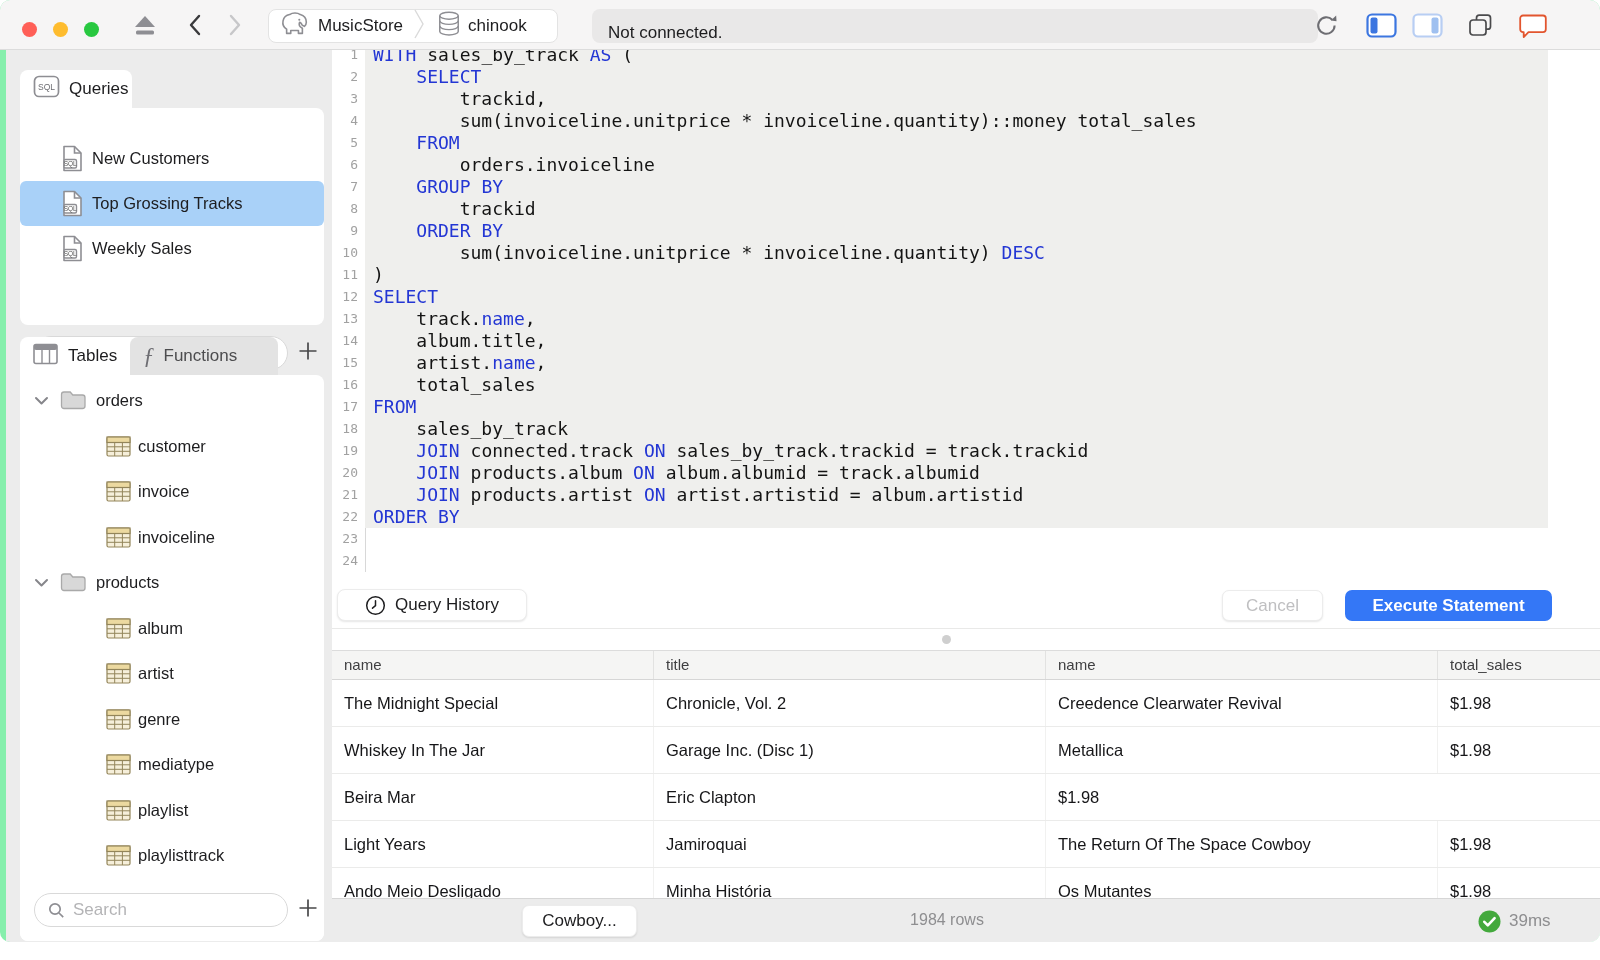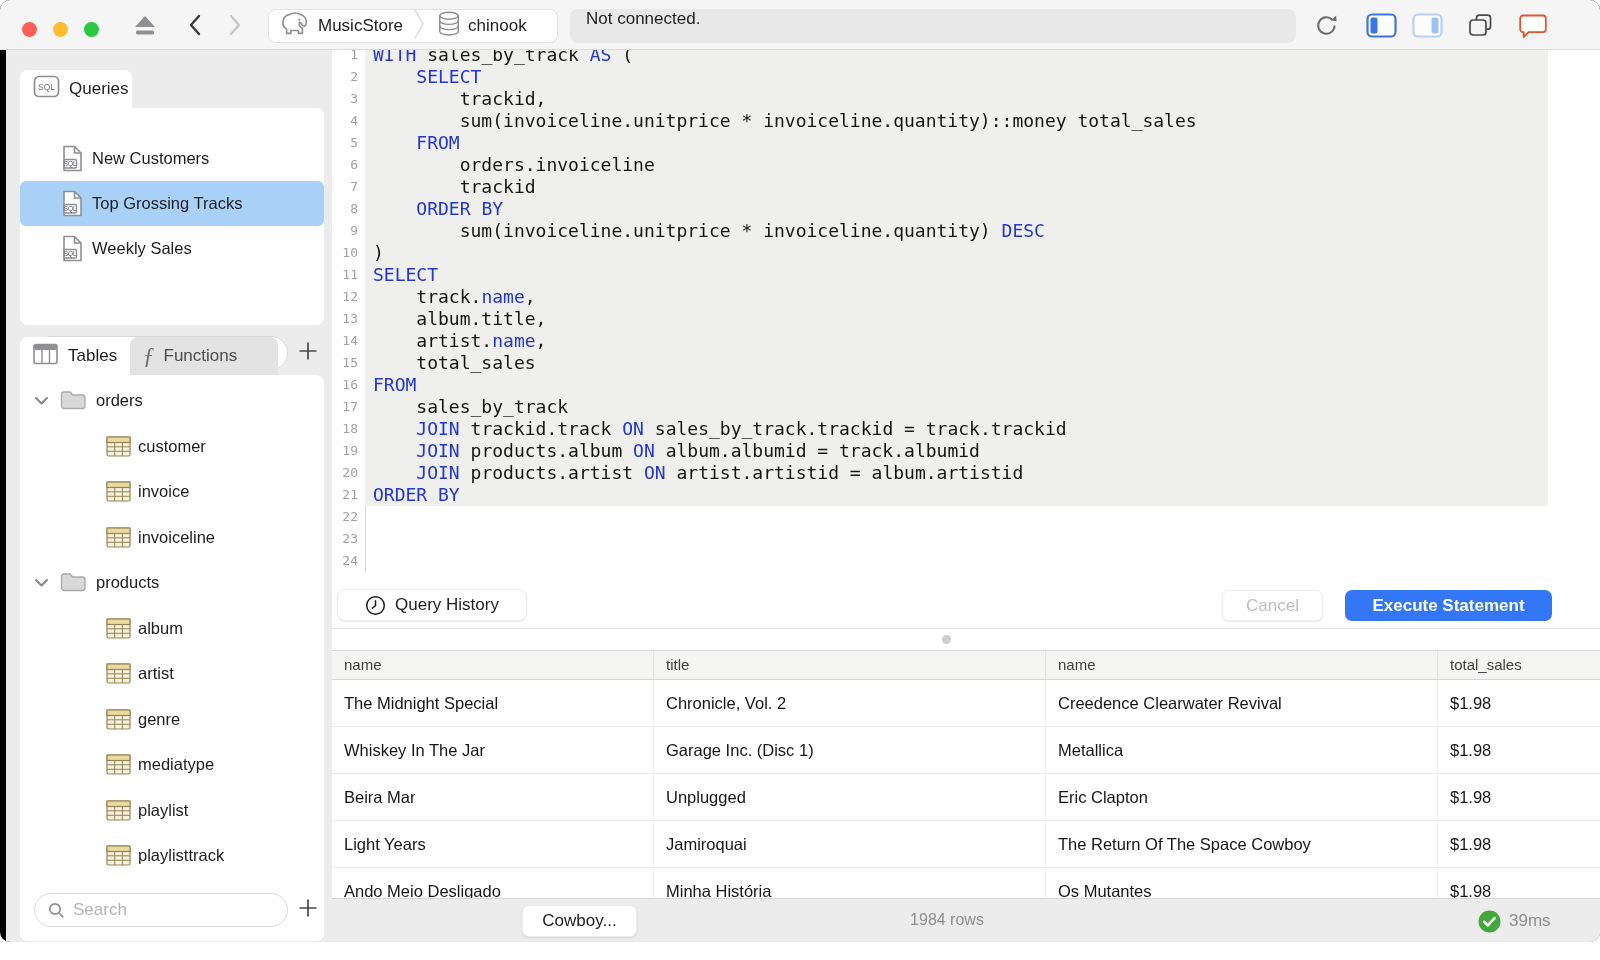--- a/index.html
+++ b/index.html
@@ -1,32 +1,32 @@
 <!DOCTYPE html>
 <html><head>
 <meta charset="utf-8">
 <style>
   * { margin:0; padding:0; box-sizing:border-box; }
   html,body { width:1600px; height:960px; background:#fff; overflow:hidden;
               font-family:"Liberation Sans", sans-serif; }
   .window { position:absolute; left:0; top:0; width:1600px; height:942px;
-            background:#000000; border-radius:10px 10px 10px 10px; overflow:hidden; }
+            background:#86efac; border-radius:10px 10px 10px 10px; overflow:hidden; }
 
   
   .toolbar { position:absolute; left:0; top:0; width:1600px; height:50px;
              background:#f6f5f5; border-bottom:1px solid #dcdcdc; }
   .tl { position:absolute; top:22px; width:15px; height:15px; border-radius:50%; }
   .icnbtn { position:absolute; display:flex; align-items:center; justify-content:center; }
   .crumb { position:absolute; left:268px; top:9px; height:34px; width:290px;
            background:#fff; border:1px solid #e3e3e3; border-radius:8px;
            display:flex; align-items:center; }
   .crumb-seg { display:flex; align-items:center; gap:7px; padding:0 10px 0 12px;
                font-size:17px; color:#1d1d1f; }
-  .statusfield { position:absolute; left:570px; top:9px; width:726px; height:34px;
-                 background:#e9e8e8; border-radius:8px; display:flex; align-items:flex-start;
+  .statusfield { position:absolute; left:592px; top:9px; width:726px; height:34px;
+                 background:#e9e8e8; border-radius:8px; display:flex; align-items:flex-end;
                  padding-left:16px; font-size:17px; color:#1d1d1f; }
 
   
   .sidebar { position:absolute; left:6px; top:50px; width:332px; height:892px; background:#ececec; }
   .tab { position:absolute; display:flex; align-items:center; gap:9px;
          border-radius:8px 8px 0 0; font-size:17px; color:#1d1d1f; padding-left:13px; }
   .tab.on { background:#fff; }
   .tab.off { background:#e3e3e3; color:#4c4c4e; }
   .panel { position:absolute; background:#fff; border-radius:0 8px 8px 8px; }
   #queries-tab { left:14px; top:20px; width:112px; height:38px; }
@@ -461,32 +461,33 @@
           <div class="gln">24</div>
         </div>
       <div class="gutter-sep"></div>
       <div id="code-lines">
           <div class="crow sel"><span class="tk">WITH</span><span class="tp"> sales_by_track </span><span class="tk">AS</span><span class="tp"> (</span></div>
           <div class="crow sel"><span class="tp">    </span><span class="tk">SELECT</span></div>
           <div class="crow sel"><span class="tp">        trackid,</span></div>
           <div class="crow sel"><span class="tp">        sum(invoiceline.unitprice * invoiceline.quantity)::money total_sales</span></div>
           <div class="crow sel"><span class="tp">    </span><span class="tk">FROM</span></div>
           <div class="crow sel"><span class="tp">        orders.invoiceline</span></div>
+          <div class="crow sel"><span class="tp">    </span><span class="tk">GROUP BY</span></div>
           <div class="crow sel"><span class="tp">        trackid</span></div>
           <div class="crow sel"><span class="tp">    </span><span class="tk">ORDER BY</span></div>
           <div class="crow sel"><span class="tp">        sum(invoiceline.unitprice * invoiceline.quantity) </span><span class="tk">DESC</span></div>
           <div class="crow sel"><span class="tp">)</span></div>
           <div class="crow sel"><span class="tk">SELECT</span></div>
           <div class="crow sel"><span class="tp">    track.</span><span class="tk">name</span><span class="tp">,</span></div>
           <div class="crow sel"><span class="tp">    album.title,</span></div>
           <div class="crow sel"><span class="tp">    artist.</span><span class="tk">name</span><span class="tp">,</span></div>
           <div class="crow sel"><span class="tp">    total_sales</span></div>
           <div class="crow sel"><span class="tk">FROM</span></div>
           <div class="crow sel"><span class="tp">    sales_by_track</span></div>
-          <div class="crow sel"><span class="tp">    </span><span class="tk">JOIN</span><span class="tp"> trackid.track </span><span class="tk">ON</span><span class="tp"> sales_by_track.trackid = track.trackid</span></div>
+          <div class="crow sel"><span class="tp">    </span><span class="tk">JOIN</span><span class="tp"> connected.track </span><span class="tk">ON</span><span class="tp"> sales_by_track.trackid = track.trackid</span></div>
           <div class="crow sel"><span class="tp">    </span><span class="tk">JOIN</span><span class="tp"> products.album </span><span class="tk">ON</span><span class="tp"> album.albumid = track.albumid</span></div>
           <div class="crow sel"><span class="tp">    </span><span class="tk">JOIN</span><span class="tp"> products.artist </span><span class="tk">ON</span><span class="tp"> artist.artistid = album.artistid</span></div>
           <div class="crow sel"><span class="tk">ORDER BY</span></div>
           <div class="crow"></div>
         </div>
     </div>
 
     <div class="pillbtn" id="qh-btn">
       <span style="display:flex">
           <svg width="21" height="21">
@@ -521,21 +522,20 @@
           <div class="rcell">$1.98</div>
         </div>
         <div class="rrow rgrid">
           <div class="rcell">Whiskey In The Jar</div>
           <div class="rcell">Garage Inc. (Disc 1)</div>
           <div class="rcell">Metallica</div>
           <div class="rcell">$1.98</div>
         </div>
         <div class="rrow rgrid">
           <div class="rcell">Beira Mar</div>
-          <div class="rcell">Unplugged</div>
           <div class="rcell">Eric Clapton</div>
           <div class="rcell">$1.98</div>
         </div>
         <div class="rrow rgrid">
           <div class="rcell">Light Years</div>
           <div class="rcell">Jamiroquai</div>
           <div class="rcell">The Return Of The Space Cowboy</div>
           <div class="rcell">$1.98</div>
         </div>
         <div class="rrow rgrid">

